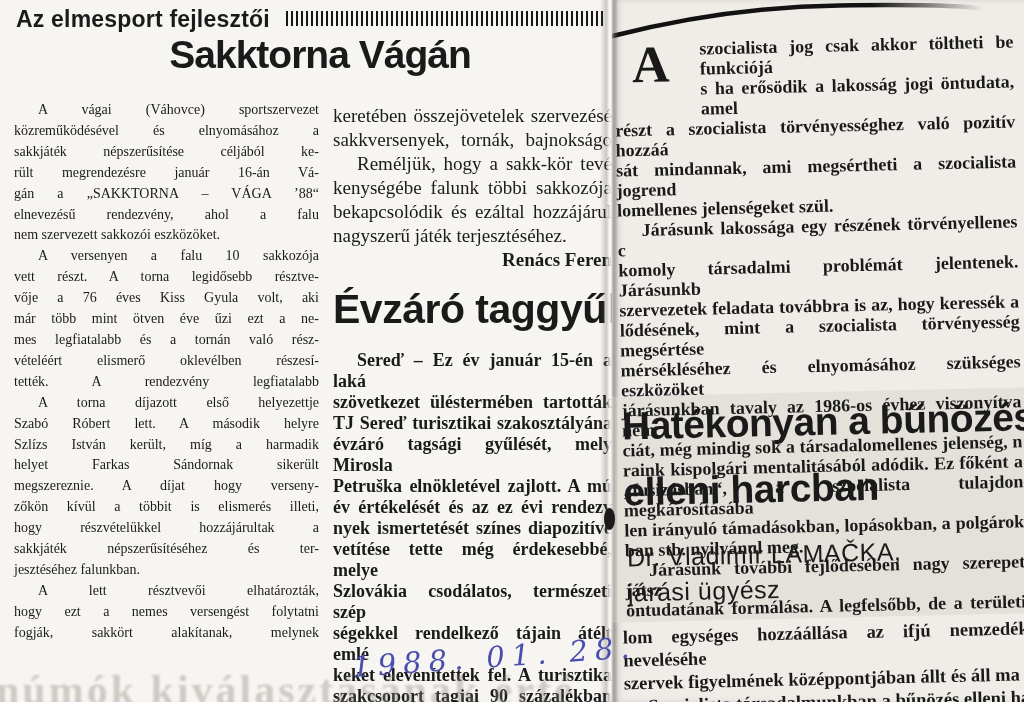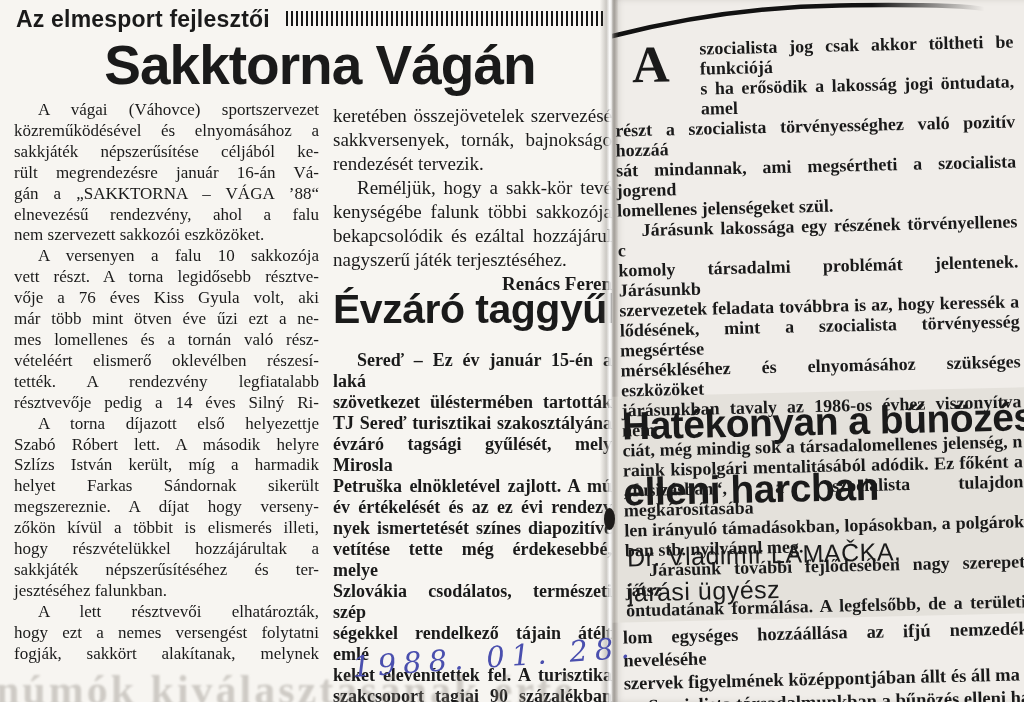--- a/index.html
+++ b/index.html
@@ -18,24 +18,24 @@
     position:absolute;left:16px;top:6px;
     font-family:"Liberation Sans",sans-serif;font-weight:bold;font-size:23px;
     letter-spacing:0.2px;
   }
   .barcode{
     position:absolute;left:286px;top:11px;width:320px;height:15px;
     background:repeating-linear-gradient(90deg,#161616 0 2px,transparent 2px 5px);
   }
   .main-headline{
     position:absolute;left:55px;top:33px;width:530px;text-align:center;
-    font-family:"Liberation Sans",sans-serif;font-weight:bold;font-size:55px;
+    font-family:"Liberation Sans",sans-serif;font-weight:bold;font-size:39px;
     letter-spacing:-1px;
   }
-  .col1{position:absolute;left:14px;top:100px;width:305px;font-size:17px;line-height:20.9px;}
+  .col1{position:absolute;left:14px;top:100px;width:305px;font-size:14px;line-height:20.9px;}
   .col2a{position:absolute;left:333px;top:104px;width:279px;font-size:19px;line-height:24px;}
   .col2a .line.right{font-weight:bold;}
   .sub-headline{
     position:absolute;left:333px;top:286px;width:280px;height:52px;overflow:hidden;
     white-space:nowrap;font-family:"Liberation Sans",sans-serif;font-weight:bold;
     font-size:41px;letter-spacing:-0.5px;
   }
   .col2b{position:absolute;left:333px;top:350px;width:279px;font-weight:bold;
     font-size:18px;line-height:21px;}
 
@@ -109,42 +109,40 @@
       <div class="line">közreműködésével és elnyomásához a</div>
       <div class="line">sakkjáték népszerűsítése céljából ke-</div>
       <div class="line">rült megrendezésre január 16-án Vá-</div>
       <div class="line">gán a „SAKKTORNA – VÁGA ’88“</div>
       <div class="line">elnevezésű rendezvény, ahol a falu</div>
       <div class="line end">nem szervezett sakkozói eszközöket.</div>
       <div class="line indent">A versenyen a falu 10 sakkozója</div>
       <div class="line">vett részt. A torna legidősebb résztve-</div>
       <div class="line">vője a 76 éves Kiss Gyula volt, aki</div>
       <div class="line">már több mint ötven éve űzi ezt a ne-</div>
-      <div class="line">mes lomellenes és a tornán való rész-</div>
+      <div class="line">mes legfiatalabb és a tornán való rész-</div>
       <div class="line">vételéért elismerő oklevélben részesí-</div>
       <div class="line">tették. A rendezvény legfiatalabb</div>
-      <div class="line">résztvevője pedig a 14 éves Silný Ri-</div>
       <div class="line indent">A torna díjazott első helyezettje</div>
       <div class="line">Szabó Róbert lett. A második helyre</div>
       <div class="line">Szlízs István került, míg a harmadik</div>
       <div class="line">helyet Farkas Sándornak sikerült</div>
       <div class="line">megszereznie. A díjat hogy verseny-</div>
       <div class="line">zőkön kívül a többit is elismerés illeti,</div>
       <div class="line">hogy részvételükkel hozzájárultak a</div>
       <div class="line">sakkjáték népszerűsítéséhez és ter-</div>
       <div class="line end">jesztéséhez falunkban.</div>
       <div class="line indent">A lett résztvevői elhatározták,</div>
       <div class="line">hogy ezt a nemes versengést folytatni</div>
       <div class="line">fogják, sakkört alakítanak, melynek</div>
     </div>
 
   <div class="col2a">
       <div class="line">keretében összejövetelek szervezésé</div>
       <div class="line">sakkversenyek, tornák, bajnokságo</div>
-      <div class="line end">rendezését tervezik.</div>
       <div class="line indent">Reméljük, hogy a sakk-kör tevé</div>
       <div class="line">kenységébe falunk többi sakkozója</div>
       <div class="line">bekapcsolódik és ezáltal hozzájárul</div>
       <div class="line end">nagyszerű játék terjesztéséhez.</div>
       <div class="line end right">Renács Feren</div>
     </div>
 
   <div class="sub-headline">Évzáró taggyűlés</div>
 
   <div class="col2b">

